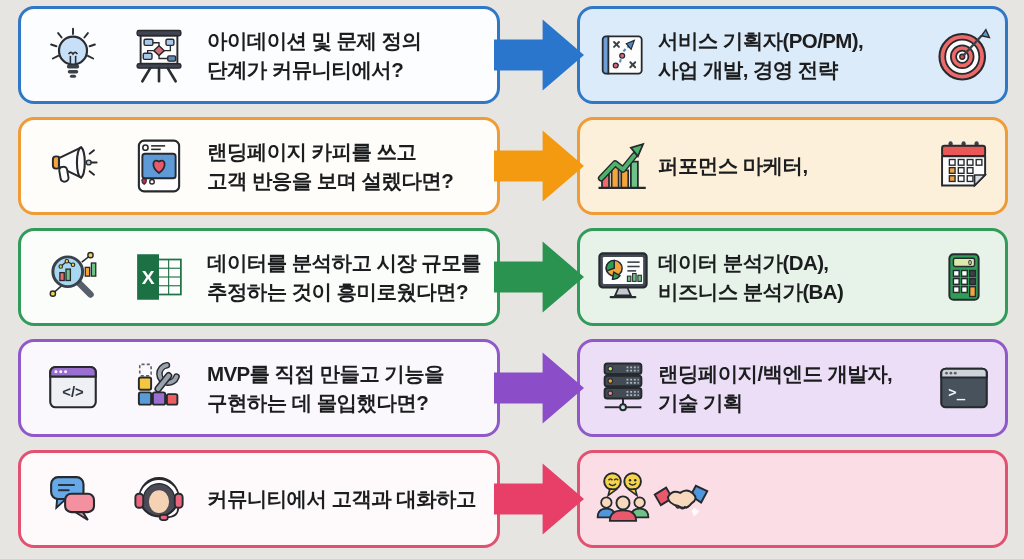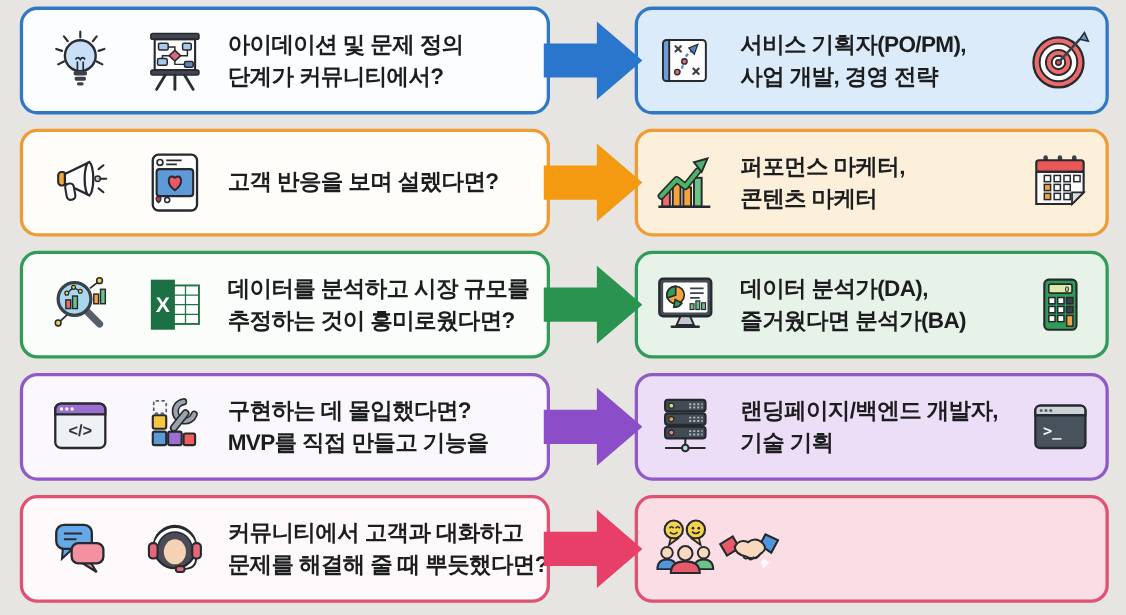--- a/index.html
+++ b/index.html
@@ -31,21 +31,21 @@
   }
   .cbox {
     flex:1;
     background:var(--cbg,#eee);
     border:3px solid var(--border,#888);
     border-radius:16px;
     display:flex; align-items:center;
     padding:0 12px 0 14px;
   }
   .c-icon-left { width:58px; flex:none; display:flex; justify-content:center; }
-  .c-text { flex:1; margin-left:21px; min-width:0; }
+  .c-text { flex:1; margin-left:6px; min-width:0; }
   .c-icon-right { width:58px; flex:none; display:flex; justify-content:center; }
   .tline { display:block; white-space:nowrap; font-weight:700; font-size:20.5px; line-height:1.42; letter-spacing:-0.6px; }
   svg.ic { width:56px; height:56px; display:block; }
   svg.ic-sm { width:52px; height:52px; display:block; }
 </style>
 </head>
 <body style="background: rgb(231, 229, 226); color: rgb(28, 29, 31);">
 
 <div class="board">
 
@@ -155,20 +155,21 @@
           <circle cx="16.5" cy="11" r="3" fill="none" stroke="#26292e" stroke-width="1.8"></circle>
           <line x1="23" y1="9" x2="39" y2="9" stroke="#26292e" stroke-width="1.8"></line>
           <line x1="23" y1="13" x2="34" y2="13" stroke="#26292e" stroke-width="1.8"></line>
           <rect x="13" y="18" width="38" height="28" rx="3" fill="#5f9ad8" stroke="#26292e" stroke-width="2.2"></rect>
           <path d="M32 40 C22 33 25 22 32 27 C39 22 42 33 32 40 Z" fill="#e8596c" stroke="#26292e" stroke-width="2"></path>
           <path d="M15 53 C11 50 12 45.5 15 47 C18 45.5 19 50 15 53 Z" fill="#b8324a" stroke="#26292e" stroke-width="1.2"></path>
           <circle cx="24" cy="50" r="2.6" fill="none" stroke="#26292e" stroke-width="1.6"></circle>
         </svg>
       </div>
       <div class="q-text">
+        <span class="tline">랜딩페이지 카피를 쓰고</span>
         <span class="tline">고객 반응을 보며 설렜다면?</span>
       </div>
     </div>
     <div class="arrow-zone">
       <div class="flow-arrow"></div>
     </div>
     <div class="cbox">
       <div class="c-icon-left">
         <svg class="ic" viewBox="0 0 64 64">
           <g stroke="#26292e" stroke-width="2">
@@ -178,21 +179,20 @@
             <rect x="41" y="27" width="8" height="30" fill="#6fc287"></rect>
           </g>
           <line x1="4" y1="57" x2="58" y2="57" stroke="#26292e" stroke-width="2.6"></line>
           <polyline points="7,46 23,29 32,36 45,20" fill="none" stroke="#26292e" stroke-width="7.5" stroke-linecap="round" stroke-linejoin="round"></polyline>
           <polyline points="7,46 23,29 32,36 45,20" fill="none" stroke="#4db36b" stroke-width="4.2" stroke-linecap="round" stroke-linejoin="round"></polyline>
           <polygon points="55,7 41,11 49,21" fill="#4db36b" stroke="#26292e" stroke-width="2"></polygon>
         </svg>
       </div>
       <div class="c-text">
         <span class="tline">퍼포먼스 마케터,</span>
-        <span class="tline">콘텐츠 마케터</span>
       </div>
       <div class="c-icon-right">
         <svg class="ic-sm" viewBox="0 0 64 64">
           <g fill="#3a4149">
             <rect x="13" y="1.5" width="5" height="10" rx="2.5"></rect>
               <rect x="29" y="1.5" width="5" height="10" rx="2.5"></rect>
               <rect x="45" y="1.5" width="5" height="10" rx="2.5"></rect>
           </g>
           <rect x="5" y="7" width="53" height="13" rx="3" fill="#ea5757" stroke="#26292e" stroke-width="2.4"></rect>
           <path d="M5 20 H58 V43 L45 56 H5 Z" fill="#fdfdfd" stroke="#26292e" stroke-width="2.4"></path>
@@ -268,21 +268,21 @@
           </g>
           <rect x="37" y="31" width="4" height="6" fill="#6fc287" stroke="#26292e" stroke-width="1.2"></rect>
           <rect x="43" y="28" width="4" height="9" fill="#6fc287" stroke="#26292e" stroke-width="1.2"></rect>
           <rect x="49" y="30" width="4" height="7" fill="#6fc287" stroke="#26292e" stroke-width="1.2"></rect>
           <polygon points="27,44 37,44 41,53 23,53" fill="#c3c9d0" stroke="#26292e" stroke-width="2"></polygon>
           <line x1="18" y1="55" x2="46" y2="55" stroke="#26292e" stroke-width="2.6" stroke-linecap="round"></line>
         </svg>
       </div>
       <div class="c-text">
         <span class="tline">데이터 분석가(DA),</span>
-        <span class="tline">즐거웠다면 분석가(BA)</span>
+        <span class="tline">비즈니스 분석가(BA)</span>
       </div>
       <div class="c-icon-right">
         <svg class="ic-sm" viewBox="0 0 64 64">
           <rect x="14" y="4" width="36" height="56" rx="5" fill="#2f9c58" stroke="#26292e" stroke-width="2.4"></rect>
           <rect x="19" y="9" width="26" height="10" rx="2" fill="#dce9ab" stroke="#26292e" stroke-width="1.8"></rect>
           <text x="42" y="17.5" text-anchor="end" font-size="9" font-weight="bold" fill="#26292e">0</text>
           <g stroke="#26292e" stroke-width="1.7">
             <rect x="19" y="24" width="7" height="7" fill="#fdfdfd"></rect>
               <rect x="29" y="24" width="7" height="7" fill="#fdfdfd"></rect>
               <rect x="39" y="24" width="7" height="7" fill="#3a4149"></rect>
@@ -317,22 +317,22 @@
             <line x1="43" y1="18" x2="31" y2="33" stroke="#26292e" stroke-width="8.4"></line>
             <line x1="43" y1="18" x2="31" y2="33" stroke="#99a2ad" stroke-width="5"></line>
           </g>
           <rect x="9" y="20" width="14" height="14" rx="2" fill="#f5c63f" stroke="#26292e" stroke-width="2.2"></rect>
           <rect x="9" y="37" width="14" height="14" rx="2" fill="#5b9bd5" stroke="#26292e" stroke-width="2.2"></rect>
           <rect x="25" y="37" width="14" height="14" rx="2" fill="#9a6fd0" stroke="#26292e" stroke-width="2.2"></rect>
           <rect x="41" y="39" width="12" height="12" rx="2" fill="#ee5e5e" stroke="#26292e" stroke-width="2.2"></rect>
         </svg>
       </div>
       <div class="q-text">
+        <span class="tline">MVP를 직접 만들고 기능을</span>
         <span class="tline">구현하는 데 몰입했다면?</span>
-        <span class="tline">MVP를 직접 만들고 기능을</span>
       </div>
     </div>
     <div class="arrow-zone">
       <div class="flow-arrow"></div>
     </div>
     <div class="cbox">
       <div class="c-icon-left">
         <svg class="ic" viewBox="0 0 64 64">
           <rect x="11" y="4" width="42" height="12" rx="3" fill="#434b55" stroke="#26292e" stroke-width="2.2"></rect>
           <rect x="11" y="18" width="42" height="12" rx="3" fill="#434b55" stroke="#26292e" stroke-width="2.2"></rect>
@@ -388,21 +388,20 @@
           <path d="M12 28 A20.5 20.5 0 0 1 52 28" fill="none" stroke="#26292e" stroke-width="6.5"></path>
           <path d="M12 28 A20.5 20.5 0 0 1 52 28" fill="none" stroke="#fdfdfd" stroke-width="3.5"></path>
           <rect x="5" y="26" width="9" height="16" rx="4" fill="#e8657e" stroke="#26292e" stroke-width="2.2"></rect>
           <rect x="50" y="26" width="9" height="16" rx="4" fill="#e8657e" stroke="#26292e" stroke-width="2.2"></rect>
           <path d="M54 42 Q54 53 40 53" fill="none" stroke="#26292e" stroke-width="2"></path>
           <rect x="33" y="50" width="9" height="6" rx="2.5" fill="#e8657e" stroke="#26292e" stroke-width="2"></rect>
         </svg>
       </div>
       <div class="q-text">
         <span class="tline">커뮤니티에서 고객과 대화하고</span>
-        <span class="tline">문제를 해결해 줄 때 뿌듯했다면?</span>
       </div>
     </div>
     <div class="arrow-zone">
       <div class="flow-arrow"></div>
     </div>
     <div class="cbox">
       <div class="c-icon-left">
         <svg class="ic" viewBox="0 0 64 64">
           <circle cx="20" cy="12" r="9.5" fill="#f5d44c" stroke="#26292e" stroke-width="2.2"></circle>
           <polygon points="17,20.5 15,28 24,21.5" fill="#f5d44c" stroke="#26292e" stroke-width="1.8"></polygon>

